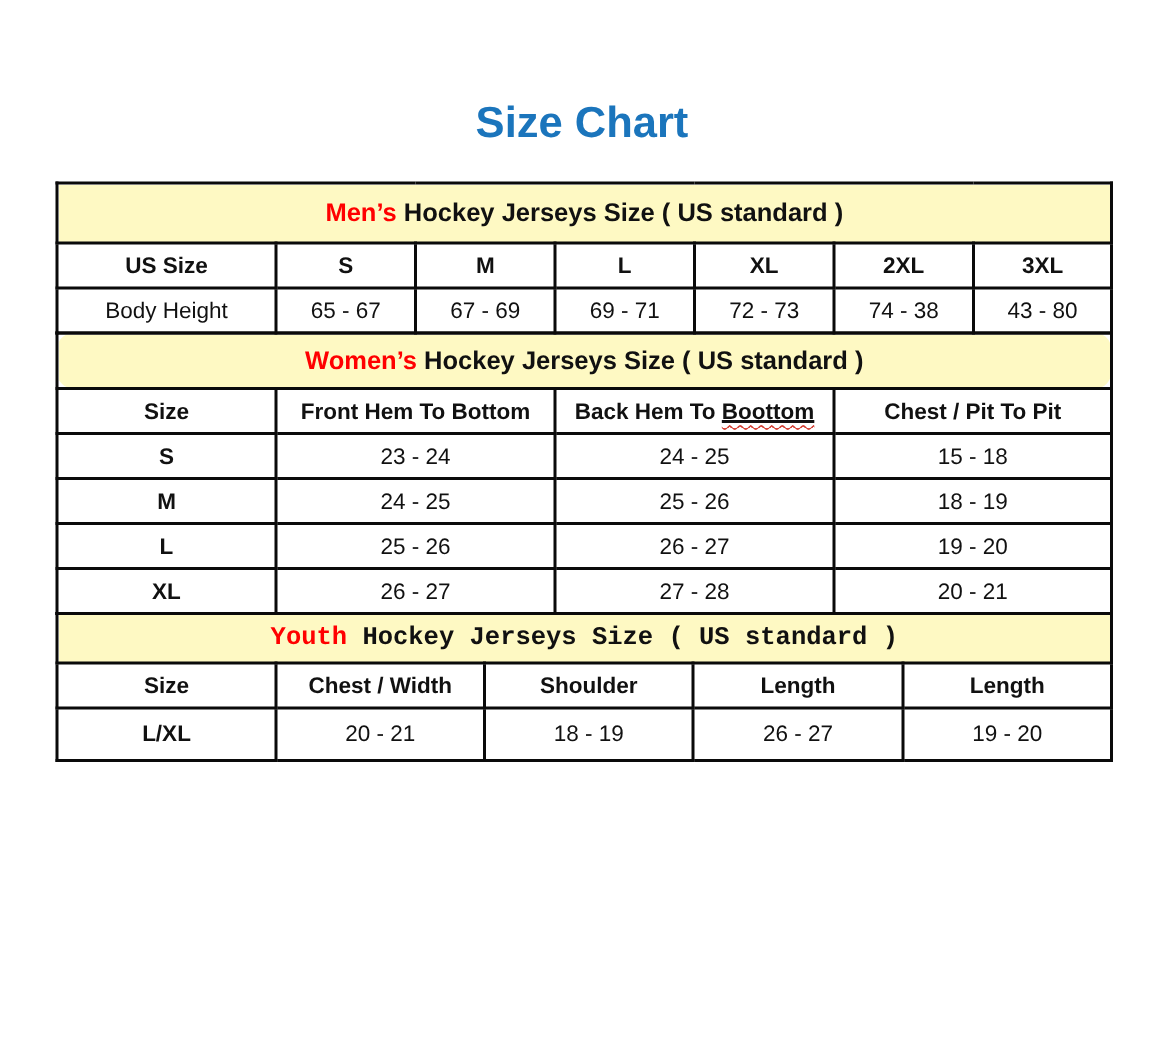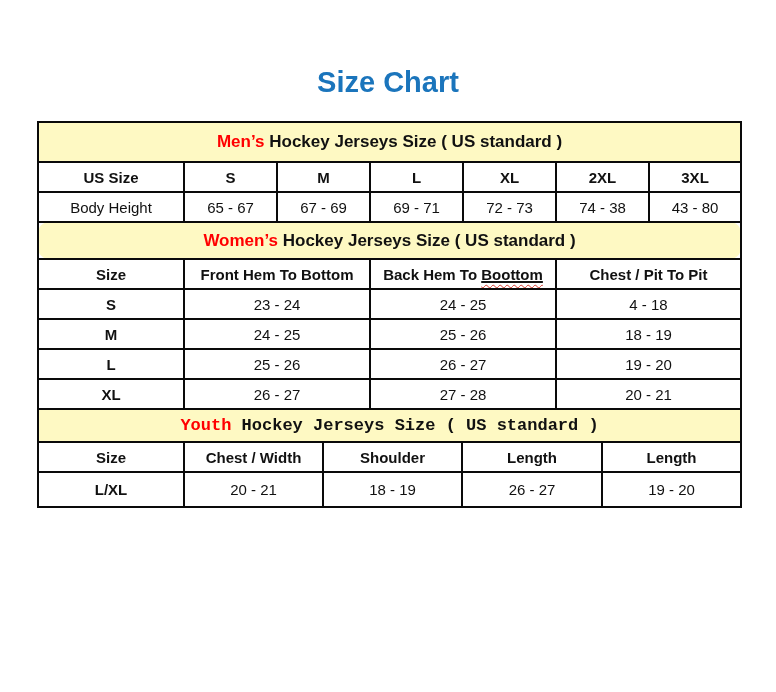--- a/index.html
+++ b/index.html
@@ -136,21 +136,21 @@
         <th>
           <span>Back Hem To</span>
           <span class="u-black"><span class="u-wavy">Boottom</span></span>
         </th>
         <th>Chest / Pit To Pit</th>
       </tr>
       <tr>
         <td class="rowlabel-bold">S</td>
         <td>23 - 24</td>
         <td>24 - 25</td>
-        <td>4 - 18</td>
+        <td>15 - 18</td>
       </tr>
       <tr>
         <td class="rowlabel-bold">M</td>
         <td>24 - 25</td>
         <td>25 - 26</td>
         <td>18 - 19</td>
       </tr>
       <tr>
         <td class="rowlabel-bold">L</td>
         <td>25 - 26</td>

